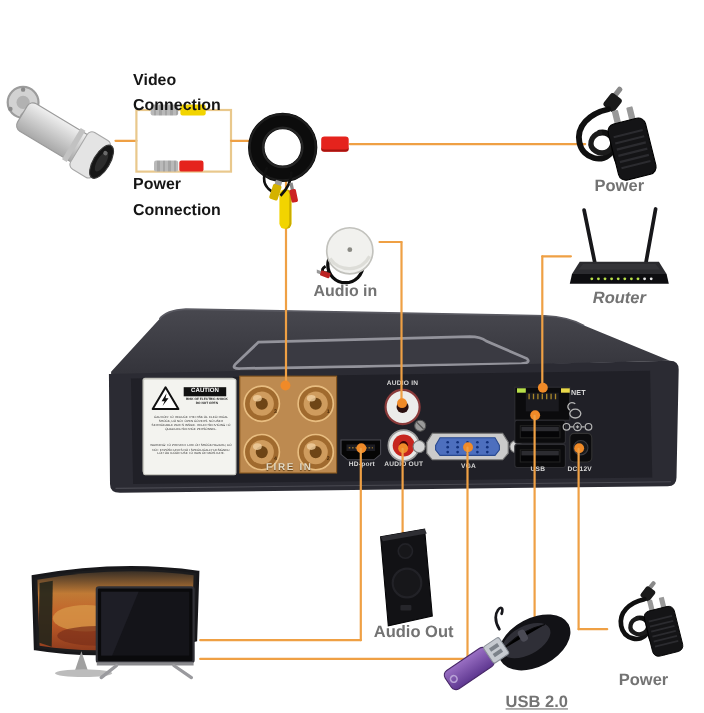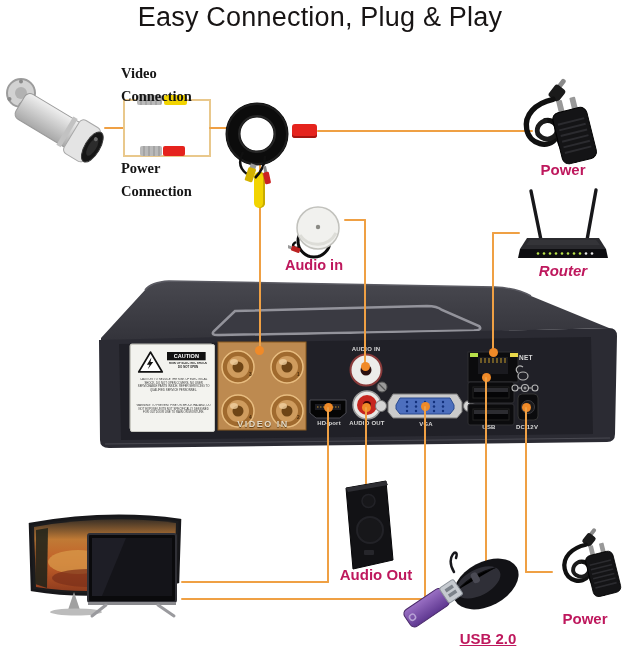--- a/index.html
+++ b/index.html
@@ -5,22 +5,22 @@
   html,body{margin:0;padding:0;background:#fff;}
   #stage{position:relative;width:640px;height:648px;background:#fff;overflow:hidden;
          font-family:"Liberation Sans",sans-serif;}
   .abs{position:absolute;}
   .title{position:absolute;top:2px;left:0;right:0;text-align:center;
          font-size:27px;color:#171414;letter-spacing:.2px;}
   .hline{position:absolute;height:2px;background:#efa044;border-radius:1px;}
   .vline{position:absolute;width:2px;background:#efa044;border-radius:1px;}
   .dot{position:absolute;width:9px;height:9px;border-radius:50%;background:#f08a28;}
   .conn{position:absolute;border-radius:2px;}
-  .dev-label{position:absolute;font-weight:bold;font-size:15px;color:#be185d;text-align:center;}
-  .conn-label{position:absolute;font-weight:bold;font-size:14.5px;color:#151515;line-height:1.6;font-family:Liberation Serif, serif;}
+  .dev-label{position:absolute;font-weight:bold;font-size:15px;color:#737373;text-align:center;}
+  .conn-label{position:absolute;font-weight:bold;font-size:14.5px;color:#151515;line-height:1.6;}
   .port-label{position:absolute;color:#d8d8d8;font-size:6px;font-weight:bold;
               text-align:center;letter-spacing:.2px;line-height:1;}
   .videoin-label{position:absolute;color:#e4dac6;font-size:9px;font-weight:bold;
                  letter-spacing:1.5px;text-align:center;text-shadow:0 1px 1px #5a3a10;}
   .bnc-num{position:absolute;color:#4a2c0c;font-size:6px;font-weight:bold;
            transform:scale(.8);transform-origin:0 0;line-height:1;}
   .caution{position:absolute;left:130px;top:344px;width:83px;height:86px;
            background:#f3f3ef;border:1px solid #c9c9c2;border-radius:2px;}
   .cau-head{position:absolute;left:36px;top:7px;width:42px;height:9px;background:#111;
             color:#fff;font-size:6px;font-weight:bold;text-align:center;line-height:9px;
@@ -66,21 +66,20 @@
         <g transform="rotate(-14 79 56)">
           <rect x="67" y="22" width="6" height="14" rx="1" fill="#999"></rect>
           <rect x="81" y="22" width="6" height="14" rx="1" fill="#999"></rect>
           <rect x="59" y="34" width="36" height="54" rx="7" fill="#141416" stroke="#000"></rect>
           <path d="M63,46 h28 M63,52 h28 M63,58 h28 M63,64 h28 M63,70 h28 M63,76 h28" stroke="#2b2b2f" stroke-width="2"></path>
         </g>
       </symbol>
     </defs>
   </svg>
 
-  <div class="title">Easy Connection, Plug &amp; Play</div>
 
   <svg class="abs" style="left:85px;top:266px" width="540" height="190" viewBox="0 0 540 190">
     <path d="M16,72 L60,24 Q66,16 84,15 L410,21 Q432,22 446,30 L524,62 L16,76 Z" fill="url(#topGrad)"></path>
     <path d="M60,24 Q66,16 84,15 L410,21 Q432,22 446,30" fill="none" stroke="#5a5a62" stroke-width="1.5"></path>
     <path d="M150,45 L342,40 Q352,40 357,44 L394,60 Q398,64 389,64.5 L134,69 Q125,69.5 129,65 Z" fill="#3a3a42" stroke="#93939b" stroke-width="2.5"></path>
     <path d="M14,74 L524,62 Q532,62 532,70 L530,168 Q530,176 522,176 L24,182 Q15,182 15,174 Z" fill="#2b2b33"></path>
     <polygon points="34,78 506,71 508,168 36,174" fill="#202027"></polygon>
     <line x1="20" y1="178" x2="525" y2="172" stroke="#4a4a52" stroke-width="1"></line>
 
     <rect x="45" y="78" width="83" height="86" rx="2" fill="#f3f3ef" stroke="#bdbdb6"></rect>
@@ -203,21 +202,21 @@
     <svg style="position:absolute;left:6px;top:5px" width="27" height="24" viewBox="0 0 30 26">
       <path d="M15,2 L28,24 L2,24 Z" fill="#fff" stroke="#111" stroke-width="2" stroke-linejoin="round"></path>
       <path d="M16,8 L11,16 L14,16 L12,21 L18,13 L15,13 Z" fill="#111"></path>
     </svg>
     <div class="cau-head">CAUTION</div>
     <div class="cau-risk">RISK OF ELECTRIC SHOCK DO NOT OPEN</div>
     <div class="cau-body" style="left:5px;top:33px;">CAUTION: TO REDUCE THE RISK OF ELECTRICAL SHOCK, DO NOT OPEN COVERS. NO USER SERVICEABLE PARTS INSIDE. REFER SERVICING TO QUALIFIED SERVICE PERSONNEL.</div>
     <div class="cau-body" style="left:5px;top:59px;">WARNING: TO PREVENT FIRE OR SHOCK HAZARD, DO NOT EXPOSE UNITS NOT SPECIFICALLY DESIGNED FOR OUTDOOR USE TO RAIN OR MOISTURE.</div>
   </div>
 
-  <div class="videoin-label" style="left:228px;top:419px;width:70px;">VIDEO IN</div>
+  <div class="videoin-label" style="left:228px;top:419px;width:70px;">FIRE IN</div>
   <div class="port-label" style="left:344px;top:346px;width:44px;">AUDIO IN</div>
   <div class="port-label" style="left:519px;top:355px;width:30px;text-align:left;font-size:6.5px;">NET</div>
   <div class="port-label" style="left:308px;top:420px;width:42px;">HD-port</div>
   <div class="port-label" style="left:342px;top:420px;width:50px;">AUDIO OUT</div>
   <div class="port-label" style="left:412px;top:421px;width:28px;">VGA</div>
   <div class="port-label" style="left:476px;top:424px;width:26px;">USB</div>
   <div class="port-label" style="left:508px;top:424px;width:38px;">DC 12V</div>
   <div class="bnc-num" style="left:249px;top:372px;">3</div>
   <div class="bnc-num" style="left:297px;top:372px;">1</div>
   <div class="bnc-num" style="left:249px;top:415px;">4</div>

